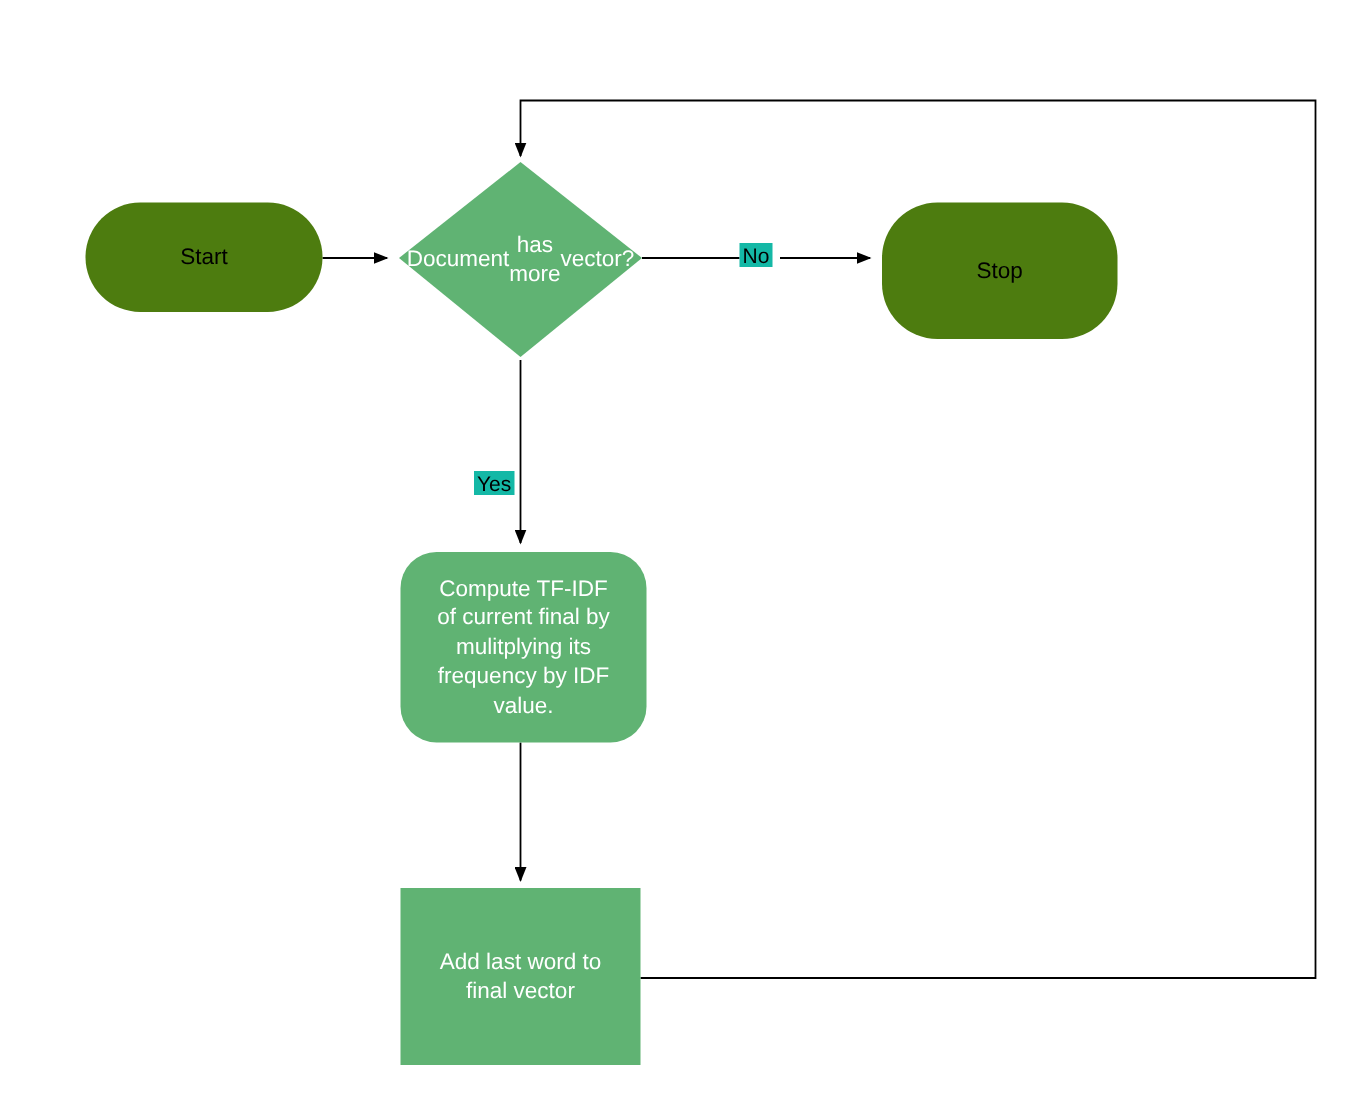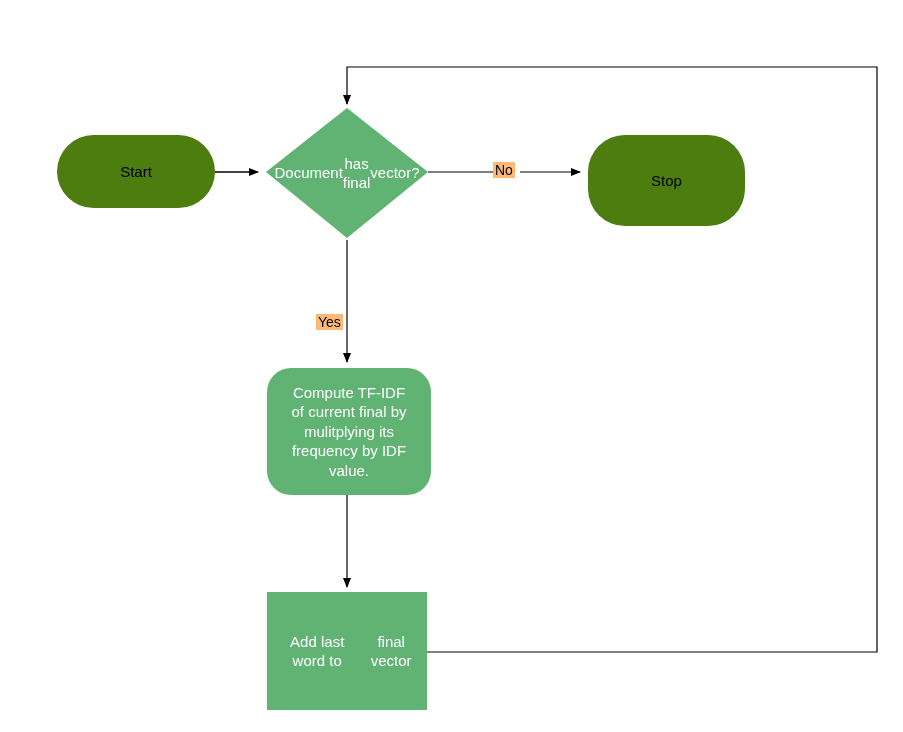--- a/index.html
+++ b/index.html
@@ -47,21 +47,21 @@
   .node-process {
     background: #60b373;
     color: #ffffff;
     font-size: 15px;
     padding: 0 6px;
   }
   .edge-label {
     position: absolute;
     font-size: 14px;
     color: #000000;
-    background: #fdba74;
+    background: #14b8a6;
     padding: 0 2px;
     white-space: nowrap;
   }
 </style>
 </head>
 <body>
 
 <div id="canvas">
 
   <svg class="svg-layer" viewBox="0 0 903 732" xmlns="http://www.w3.org/2000/svg">
@@ -96,37 +96,37 @@
       <polygon points="347,108 428,172 347,238 266,172" fill="#60b373"></polygon>
     </g>
   </svg>
 
   <div class="node node-terminator" style="left:57px; top:135px; width:158px; height:73px;">
     <span>Start</span>
   </div>
 
   <div class="node node-decision-label" style="left:282px; top:140px; width:130px; height:66px; flex-direction:row;">
     <span>Document</span>
-    <span>has final</span>
+    <span>has more</span>
     <span>vector?</span>
   </div>
 
   <div class="node node-terminator" style="left:588px; top:135px; width:157px; height:91px;">
     <span>Stop</span>
   </div>
 
   <div class="node node-process" style="left:267px; top:368px; width:164px; height:127px; flex-direction:column;border-radius:24px;">
     <span>Compute TF-IDF</span>
     <span>of current final by</span>
     <span>mulitplying its</span>
     <span>frequency by IDF</span>
     <span>value.</span>
   </div>
 
-  <div class="node node-process" style="left:267px; top:592px; width:160px; height:118px; flex-direction:row;">
+  <div class="node node-process" style="left:267px; top:592px; width:160px; height:118px; flex-direction:column;">
     <span>Add last word to</span>
     <span>final vector</span>
   </div>
 
   <div class="edge-label" style="left:493px; top:162px;">No</div>
 
   <div class="edge-label" style="left:316px; top:290px;margin-top:24px;">Yes</div>
 
 </div>
 

